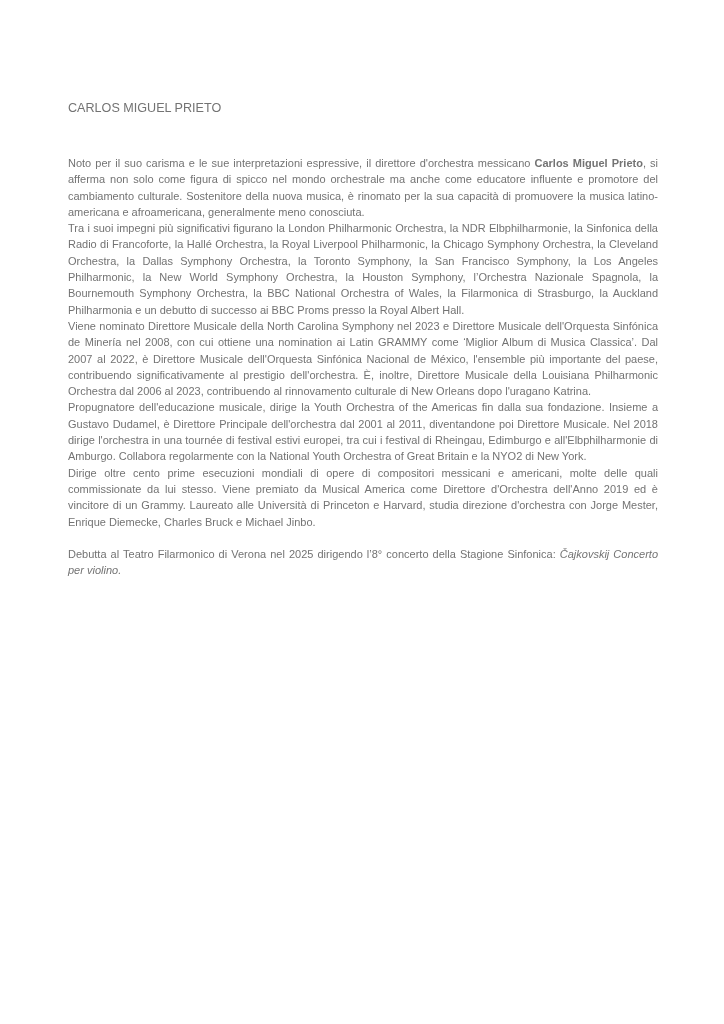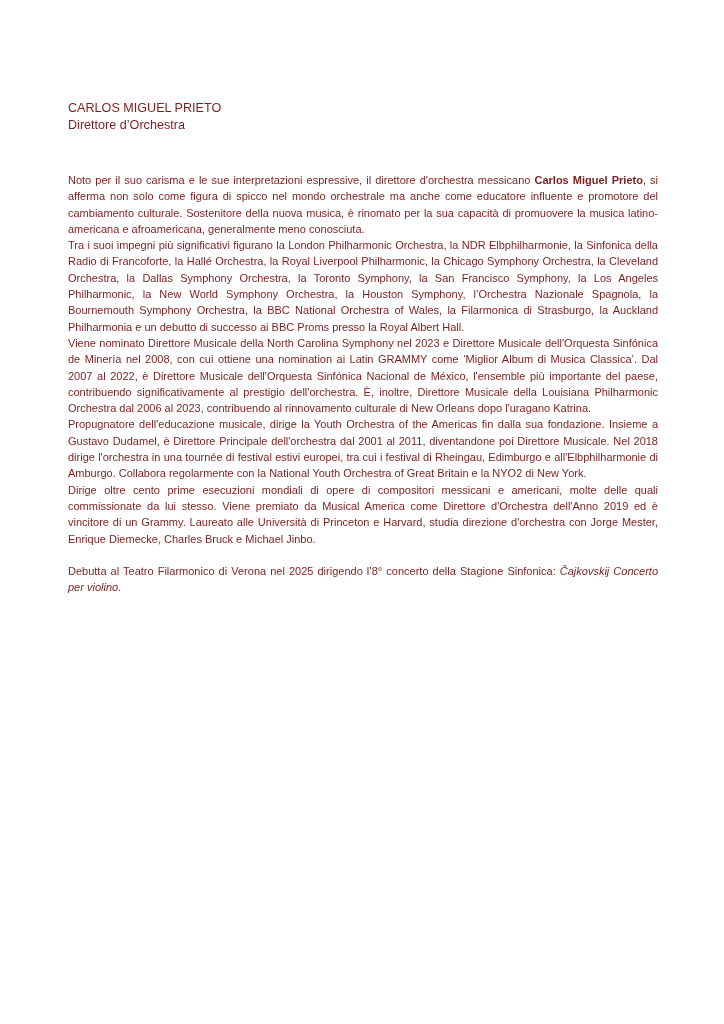--- a/index.html
+++ b/index.html
@@ -38,24 +38,23 @@
   }
   p.para.space-before {
     margin-top: 16.3px;
   }
   .bold   { font-weight: bold; }
   .italic { font-style: italic; }
 </style>
 </head>
 <body>
 
-<div class="page" style="color: #7f1d1d; background: rgb(255, 255, 255);">
+<div class="page" style="color: #737373; background: rgb(255, 255, 255);">
   <div class="doc-header">
     <div class="header-line">CARLOS MIGUEL PRIETO</div>
-    <div class="header-line">Direttore d’Orchestra</div>
   </div>
   <div class="doc-body">
       <p class="para"><span class="">Noto per il suo carisma e le sue interpretazioni espressive, il direttore d'orchestra messicano </span><span class="bold ">Carlos Miguel Prieto</span><span class="">, si afferma non solo come figura di spicco nel mondo orchestrale ma anche come educatore influente e promotore del cambiamento culturale. Sostenitore della nuova musica, è rinomato per la sua capacità di promuovere la musica latino-americana e afroamericana, generalmente meno conosciuta.</span></p>
       <p class="para"><span class="">Tra i suoi impegni più significativi figurano la London Philharmonic Orchestra, la NDR Elbphilharmonie, la Sinfonica della Radio di Francoforte, la Hallé Orchestra, la Royal Liverpool Philharmonic, la Chicago Symphony Orchestra, la Cleveland Orchestra, la Dallas Symphony Orchestra, la Toronto Symphony, la San Francisco Symphony, la Los Angeles Philharmonic, la New World Symphony Orchestra, la Houston Symphony, l’Orchestra Nazionale Spagnola, la Bournemouth Symphony Orchestra, la BBC National Orchestra of Wales, la Filarmonica di Strasburgo, la Auckland Philharmonia e un debutto di successo ai BBC Proms presso la Royal Albert Hall.</span></p>
       <p class="para"><span class="">Viene nominato Direttore Musicale della North Carolina Symphony nel 2023 e Direttore Musicale dell'Orquesta Sinfónica de Minería nel 2008, con cui ottiene una nomination ai Latin GRAMMY come ‘Miglior Album di Musica Classica’. Dal 2007 al 2022, è Direttore Musicale dell'Orquesta Sinfónica Nacional de México, l'ensemble più importante del paese, contribuendo significativamente al prestigio dell'orchestra. È, inoltre, Direttore Musicale della Louisiana Philharmonic Orchestra dal 2006 al 2023, contribuendo al rinnovamento culturale di New Orleans dopo l'uragano Katrina.</span></p>
       <p class="para"><span class="">Propugnatore dell'educazione musicale, dirige la Youth Orchestra of the Americas fin dalla sua fondazione. Insieme a Gustavo Dudamel, è Direttore Principale dell'orchestra dal 2001 al 2011, diventandone poi Direttore Musicale. Nel 2018 dirige l'orchestra in una tournée di festival estivi europei, tra cui i festival di Rheingau, Edimburgo e all'Elbphilharmonie di Amburgo. Collabora regolarmente con la National Youth Orchestra of Great Britain e la NYO2 di New York.</span></p>
       <p class="para"><span class="">Dirige oltre cento prime esecuzioni mondiali di opere di compositori messicani e americani, molte delle quali commissionate da lui stesso. Viene premiato da Musical America come Direttore d'Orchestra dell'Anno 2019 ed è vincitore di un Grammy. Laureato alle Università di Princeton e Harvard, studia direzione d'orchestra con Jorge Mester, Enrique Diemecke, Charles Bruck e Michael Jinbo.</span></p>
       <p class="para space-before"><span class="">Debutta al Teatro Filarmonico di Verona nel 2025 dirigendo l’8° concerto della Stagione Sinfonica: </span><span class="italic">Čajkovskij Concerto per violino.</span></p>
     </div>
 </div>

